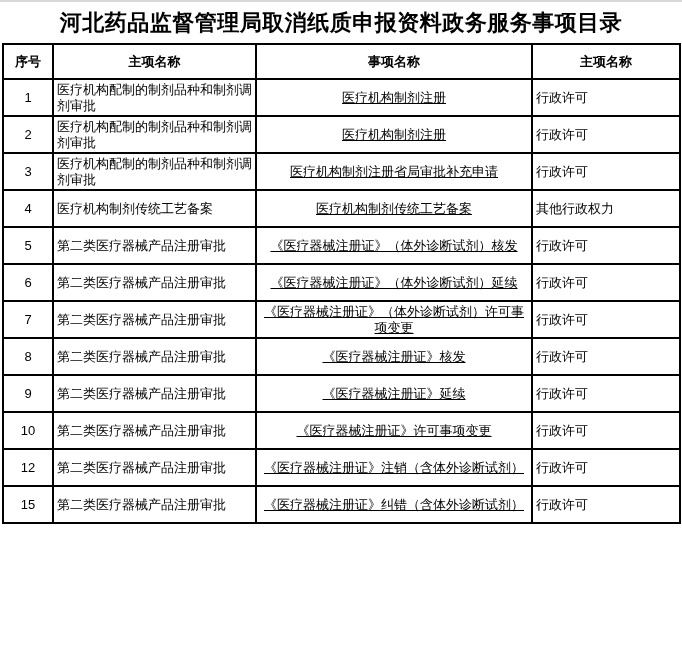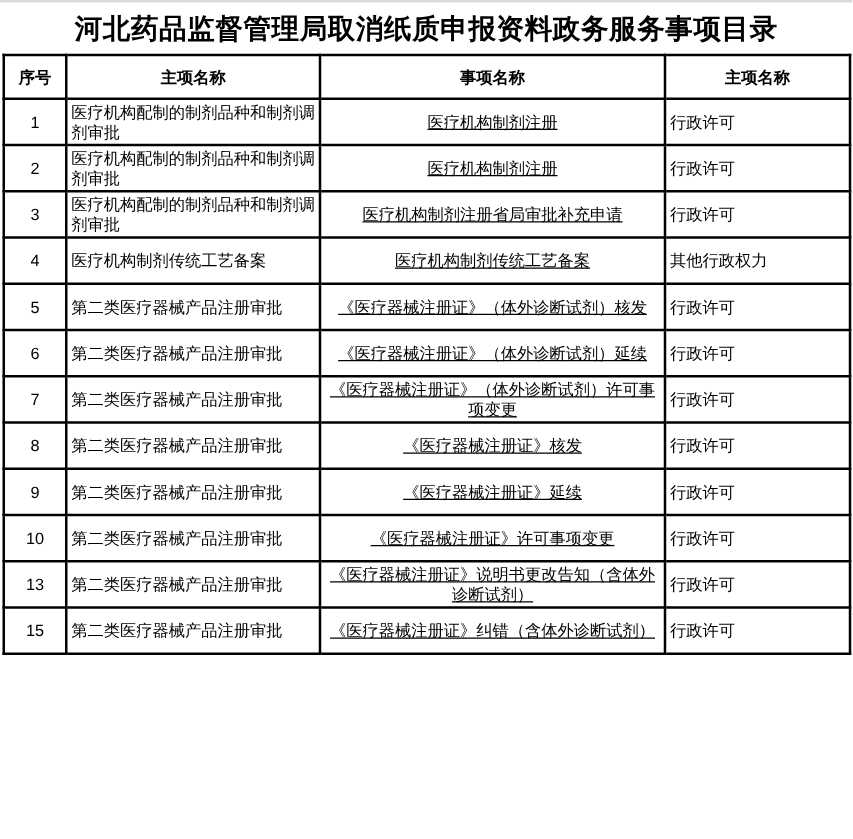--- a/index.html
+++ b/index.html
@@ -144,23 +144,23 @@
           <td class="cell-item">《医疗器械注册证》延续</td>
           <td class="cell-type">行政许可</td>
         </tr>
         <tr>
           <td class="cell-no">10</td>
           <td class="cell-main">第二类医疗器械产品注册审批</td>
           <td class="cell-item">《医疗器械注册证》许可事项变更</td>
           <td class="cell-type">行政许可</td>
         </tr>
         <tr>
-          <td class="cell-no">13</td>
+          <td class="cell-no">12</td>
           <td class="cell-main">第二类医疗器械产品注册审批</td>
-          <td class="cell-item">《医疗器械注册证》说明书更改告知（含体外诊断试剂）</td>
+          <td class="cell-item">《医疗器械注册证》注销（含体外诊断试剂）</td>
           <td class="cell-type">行政许可</td>
         </tr>
         <tr>
           <td class="cell-no">15</td>
           <td class="cell-main">第二类医疗器械产品注册审批</td>
           <td class="cell-item">《医疗器械注册证》纠错（含体外诊断试剂）</td>
           <td class="cell-type">行政许可</td>
         </tr>
       </tbody>
   </table>

